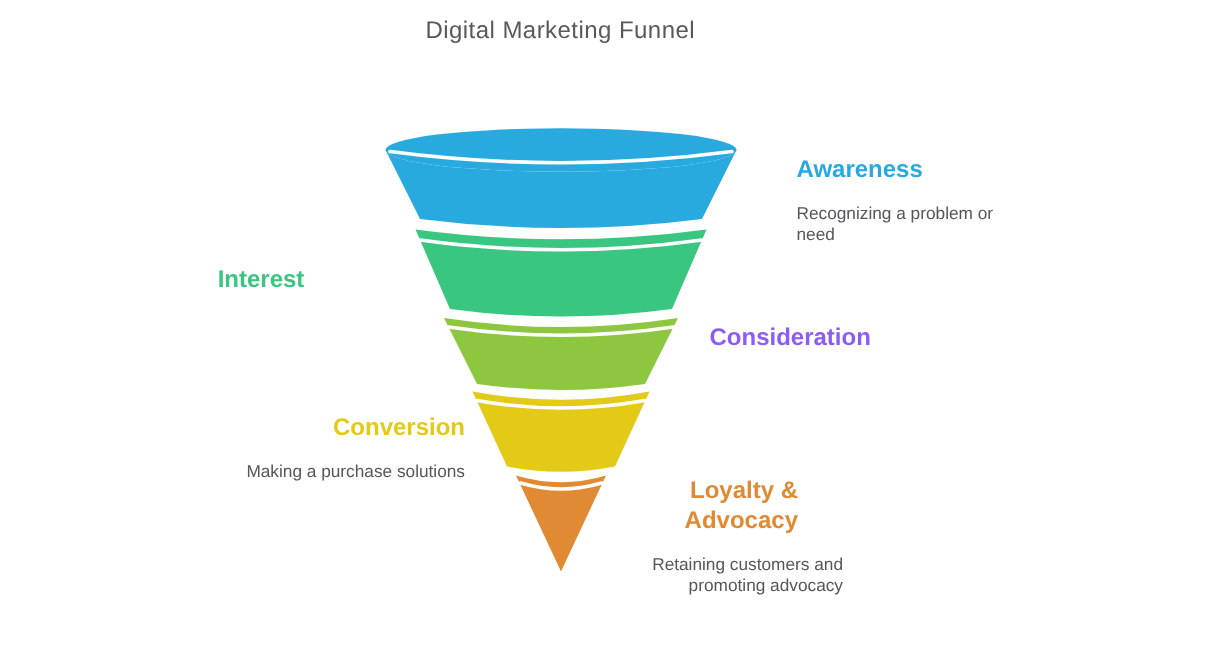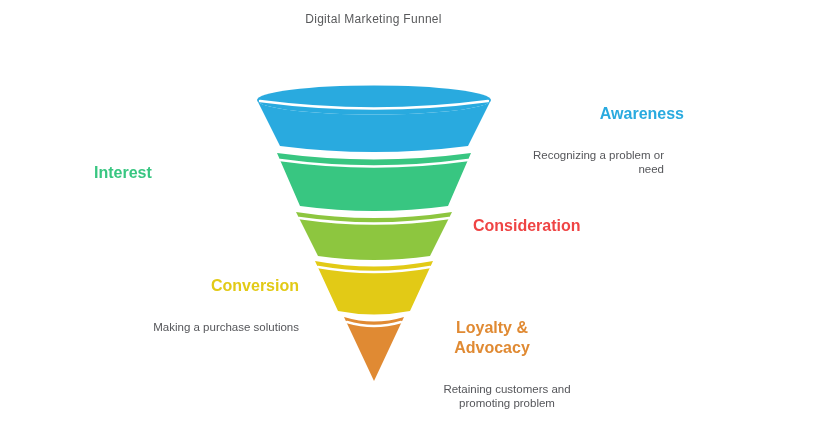--- a/index.html
+++ b/index.html
@@ -14,21 +14,21 @@
     height: 441px;
     background: #ffffff;
     overflow: hidden;
   }
   .title {
     position: absolute;
     left: 0;
     top: 12px;
     width: 747px;
     text-align: center;
-    font-size: 12px;
+    font-size: 16px;
     font-weight: 500;
     letter-spacing: 0.3px;
     color: #58595B;
   }
   .funnel-svg {
     position: absolute;
     left: 0;
     top: 0;
     width: 815px;
     height: 441px;
@@ -36,32 +36,32 @@
   .stage-label {
     position: absolute;
   }
   .stage-label h2 {
     margin: 0;
     font-size: 16px;
     font-weight: bold;
     line-height: 1.25;
   }
   .stage-label p {
-    margin: 24px 0 0 0;
+    margin: 12px 0 0 0;
     font-size: 11.5px;
     line-height: 1.25;
     color: #55565A;
   }
-  .label-awareness      { left: 519px; top: 104px; width: 165px; text-align: right; }
+  .label-awareness      { left: 531px; top: 104px; width: 165px; text-align: left; }
   .label-awareness p    { width: 145px; }
-  .label-interest       { left: 94px;  top: 163px; width: 160px; text-align: left; }
+  .label-interest       { left: 94px;  top: 177px; width: 160px; text-align: center; }
   .label-interest p     { width: 145px; margin-left: auto; }
   .label-consideration  { left: 473px; top: 216px; width: 185px; text-align: left; }
-  .label-conversion     { left: 119px; top: 276px; width: 180px; text-align: right; }
-  .label-loyalty        { left: 432px; top: 318px; width: 160px; text-align: center; }
+  .label-conversion     { left: 130px; top: 276px; width: 180px; text-align: right; }
+  .label-loyalty        { left: 412px; top: 318px; width: 160px; text-align: right; }
   .label-loyalty h2     { width: 120px; }
   .label-loyalty p      { width: 150px; }
   .rim-line {
     fill: none;
     stroke: #ffffff;
     stroke-width: 2.4;
     stroke-linecap: round;
   }
 </style>
 </head>
@@ -93,26 +93,26 @@
   <div class="stage-label label-awareness">
     <h2 style="color: rgb(41, 170, 223);">Awareness</h2>
     <p>Recognizing a problem or need</p>
   </div>
 
   <div class="stage-label label-interest">
     <h2 style="color: rgb(56, 198, 129);">Interest</h2>
   </div>
 
   <div class="stage-label label-consideration">
-    <h2 style="color: #ef4444;">Consideration</h2>
+    <h2 style="color: #8b5cf6;">Consideration</h2>
   </div>
 
   <div class="stage-label label-conversion">
     <h2 style="color: rgb(226, 202, 22);">Conversion</h2>
     <p>Making a purchase solutions</p>
   </div>
 
   <div class="stage-label label-loyalty">
     <h2 style="color: rgb(224, 138, 51);">Loyalty &amp; Advocacy</h2>
-    <p>Retaining customers and promoting problem</p>
+    <p>Retaining customers and promoting advocacy</p>
   </div>
 
 </div>
 
 </body></html>

